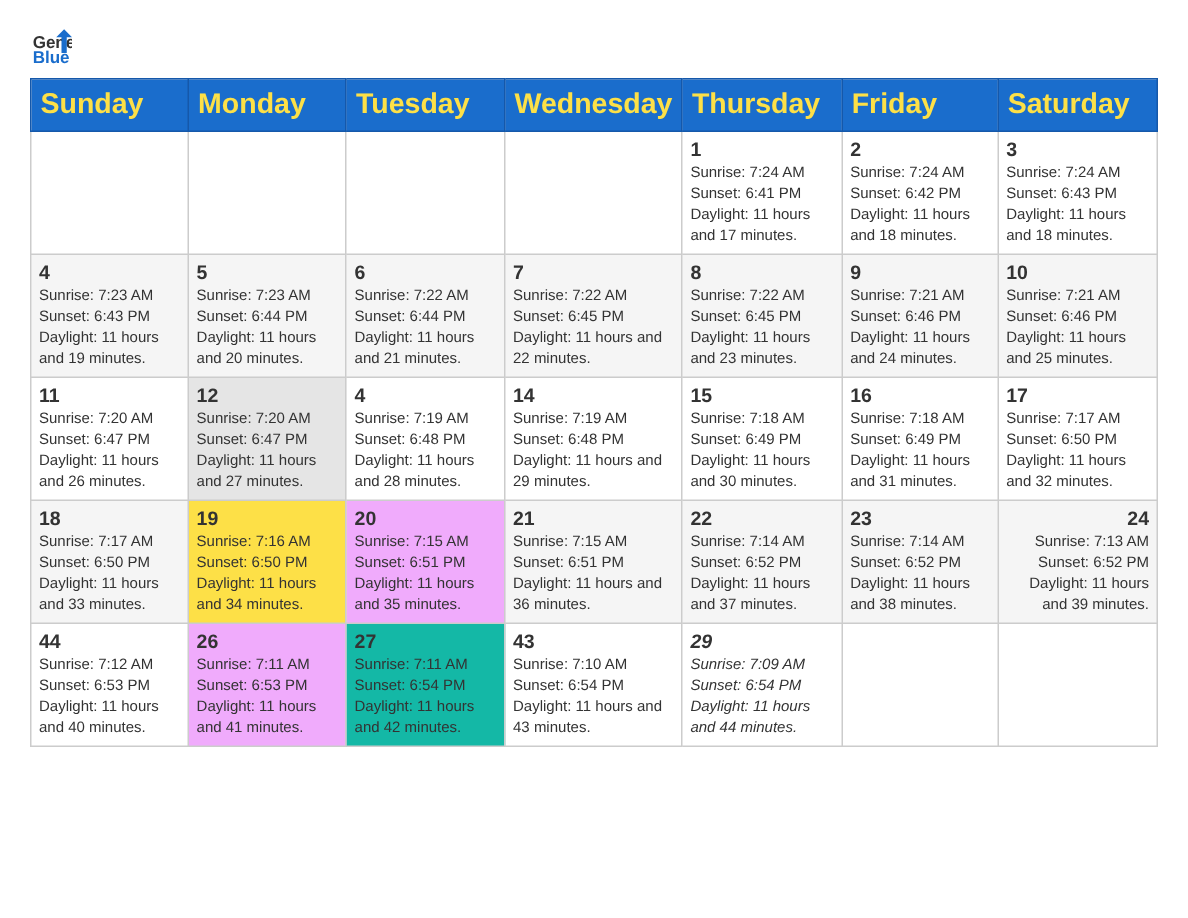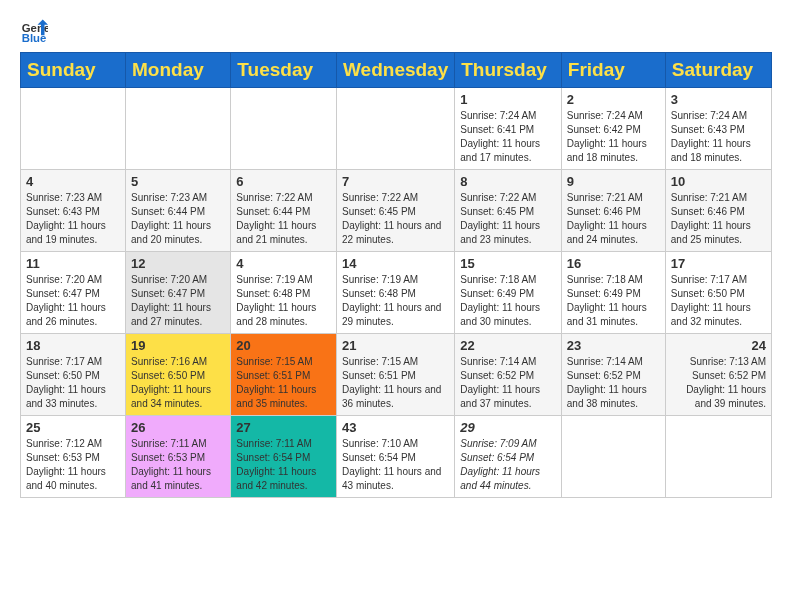--- a/index.html
+++ b/index.html
@@ -192,21 +192,21 @@
       </tr>
       <tr>
         <td style="background: rgb(245, 245, 245);">
           <span class="day-number">18</span>
           <div class="day-info">Sunrise: 7:17 AM<br>Sunset: 6:50 PM<br>Daylight: 11 hours and 33 minutes.</div>
         </td>
         <td style="background: #fde047;">
           <span class="day-number">19</span>
           <div class="day-info">Sunrise: 7:16 AM<br>Sunset: 6:50 PM<br>Daylight: 11 hours and 34 minutes.</div>
         </td>
-        <td style="background: #f97316;">
+        <td style="background: #f0abfc;">
           <span class="day-number">20</span>
           <div class="day-info">Sunrise: 7:15 AM<br>Sunset: 6:51 PM<br>Daylight: 11 hours and 35 minutes.</div>
         </td>
         <td style="background: rgb(245, 245, 245);">
           <span class="day-number">21</span>
           <div class="day-info">Sunrise: 7:15 AM<br>Sunset: 6:51 PM<br>Daylight: 11 hours and 36 minutes.</div>
         </td>
         <td style="background: rgb(245, 245, 245);">
           <span class="day-number">22</span>
           <div class="day-info">Sunrise: 7:14 AM<br>Sunset: 6:52 PM<br>Daylight: 11 hours and 37 minutes.</div>
@@ -215,21 +215,21 @@
           <span class="day-number">23</span>
           <div class="day-info">Sunrise: 7:14 AM<br>Sunset: 6:52 PM<br>Daylight: 11 hours and 38 minutes.</div>
         </td>
         <td style="background: rgb(245, 245, 245); text-align: right;">
           <span class="day-number">24</span>
           <div class="day-info">Sunrise: 7:13 AM<br>Sunset: 6:52 PM<br>Daylight: 11 hours and 39 minutes.</div>
         </td>
       </tr>
       <tr>
         <td style="background: rgb(255, 255, 255);">
-          <span class="day-number">25</span>
+          <span class="day-number">44</span>
           <div class="day-info">Sunrise: 7:12 AM<br>Sunset: 6:53 PM<br>Daylight: 11 hours and 40 minutes.</div>
         </td>
         <td style="background: #f0abfc;">
           <span class="day-number">26</span>
           <div class="day-info">Sunrise: 7:11 AM<br>Sunset: 6:53 PM<br>Daylight: 11 hours and 41 minutes.</div>
         </td>
         <td style="background: #14b8a6;">
           <span class="day-number">27</span>
           <div class="day-info">Sunrise: 7:11 AM<br>Sunset: 6:54 PM<br>Daylight: 11 hours and 42 minutes.</div>
         </td>

